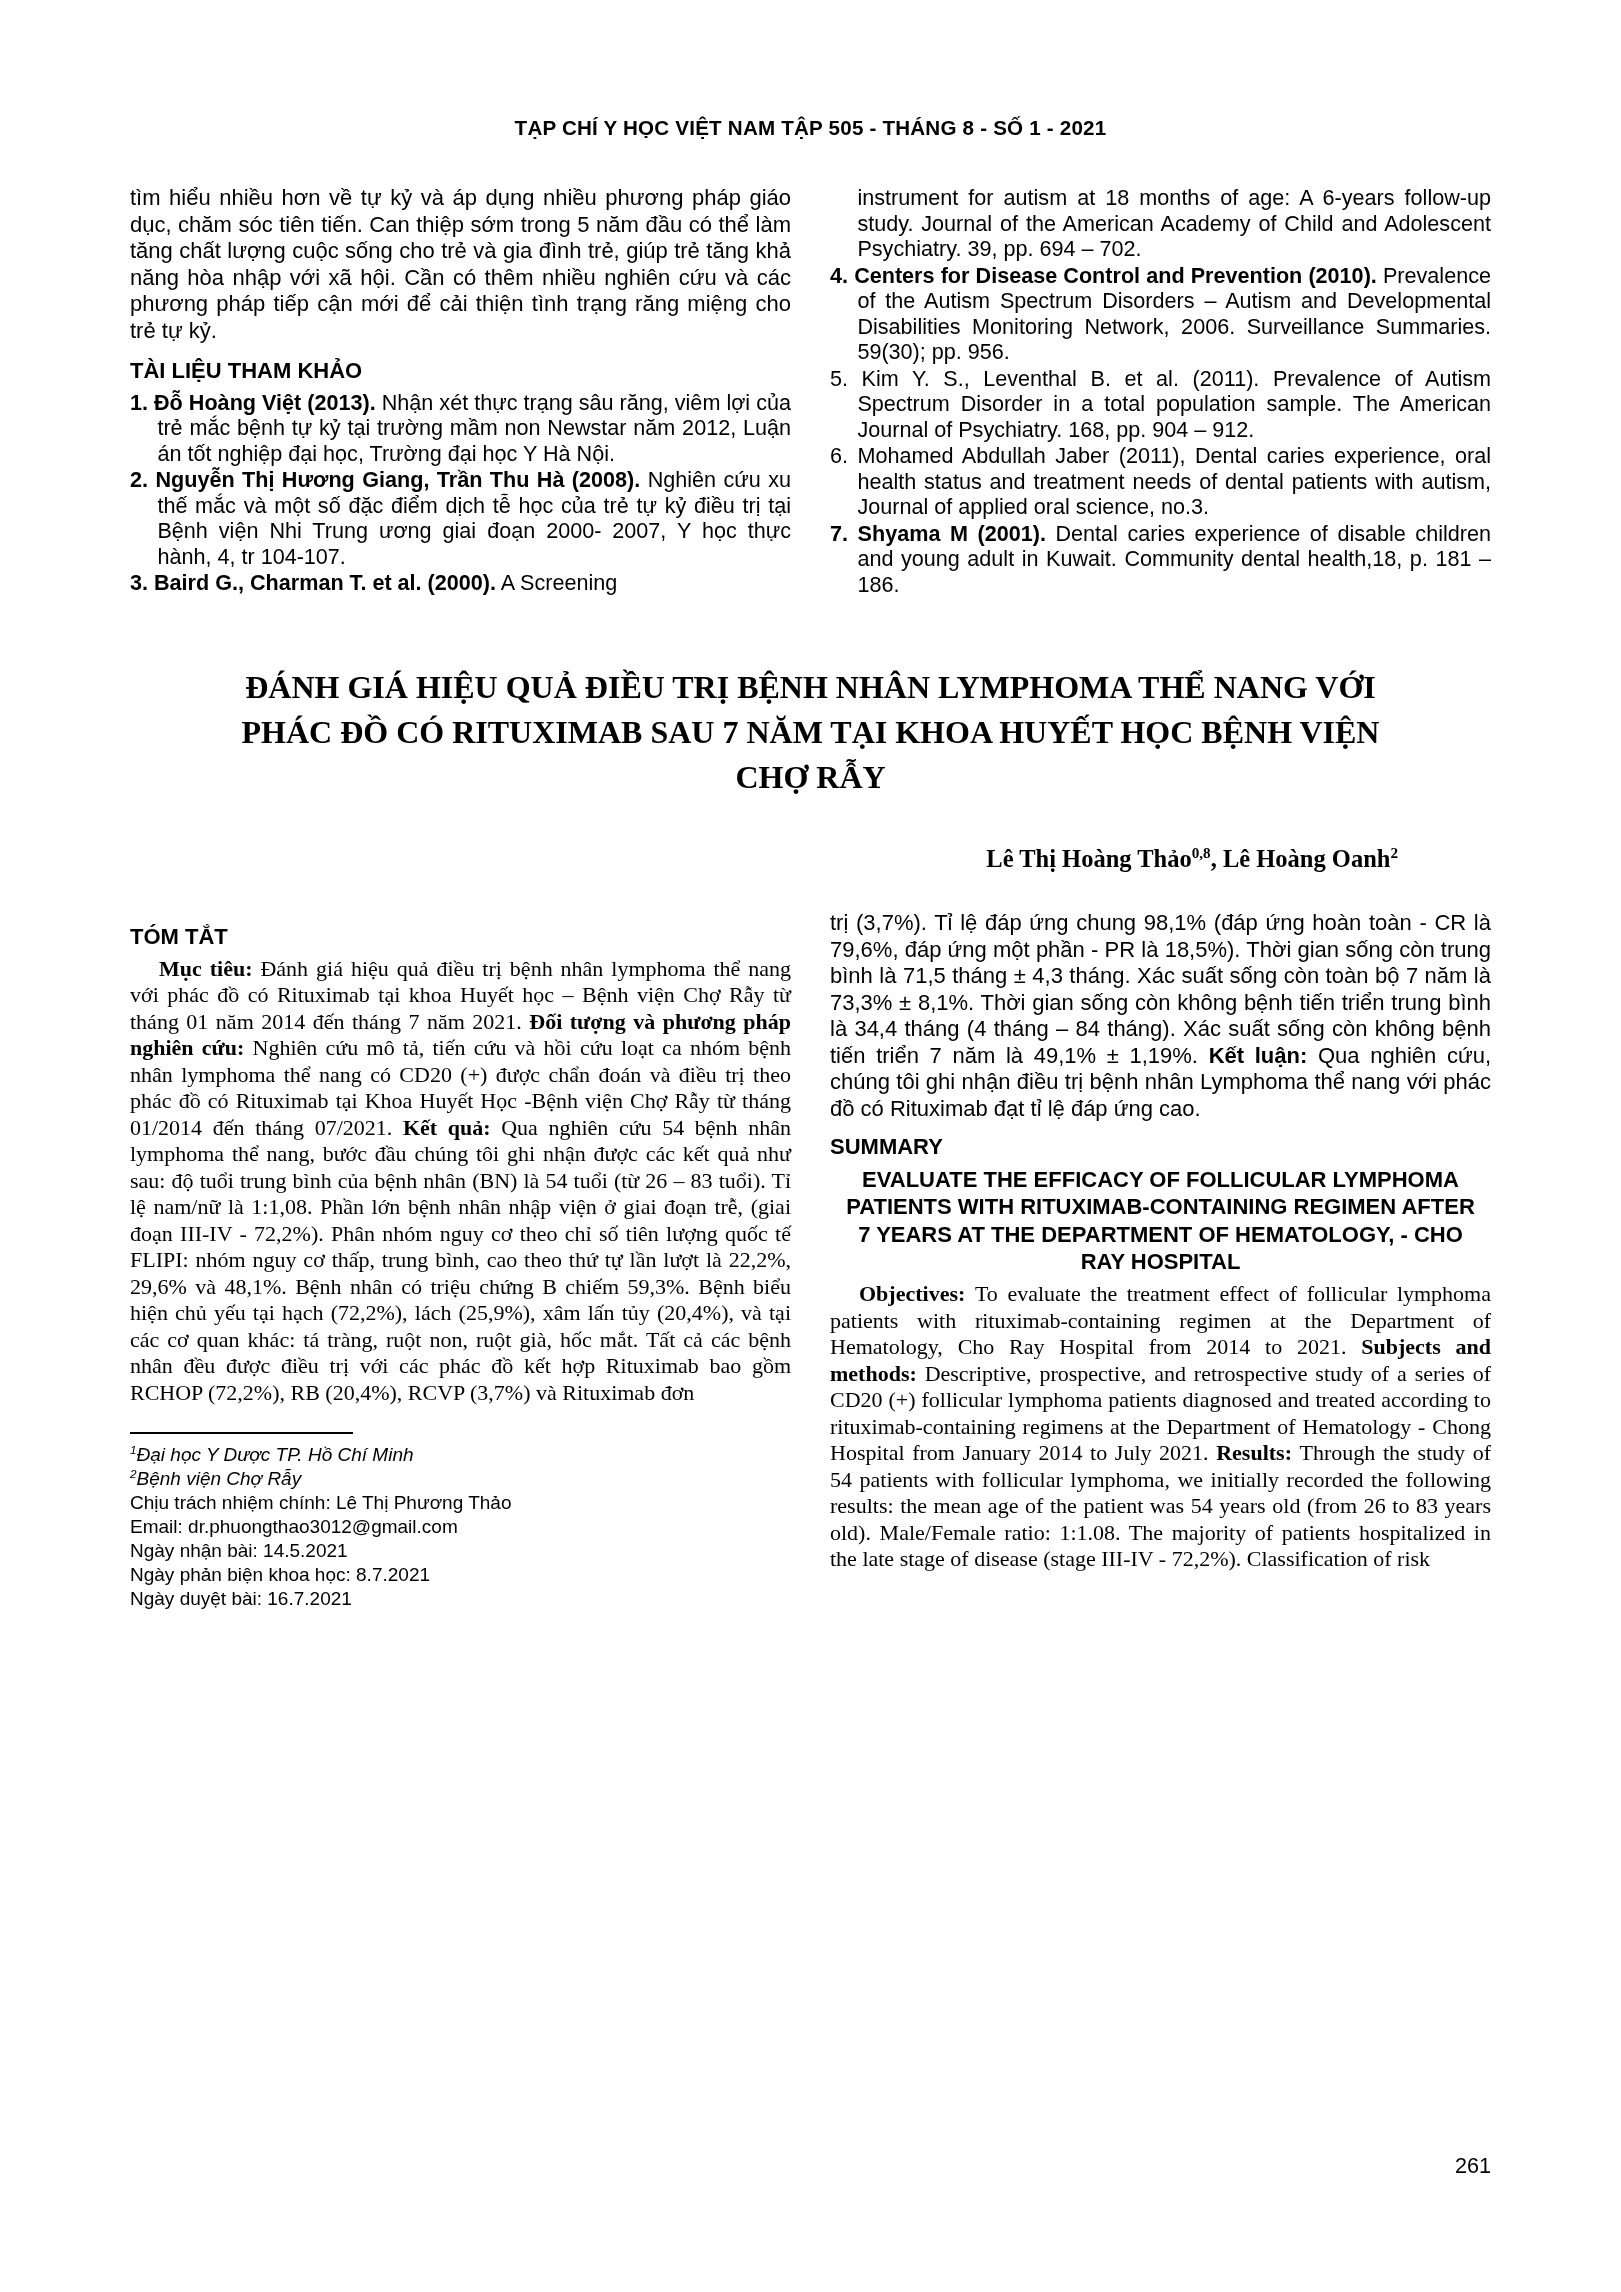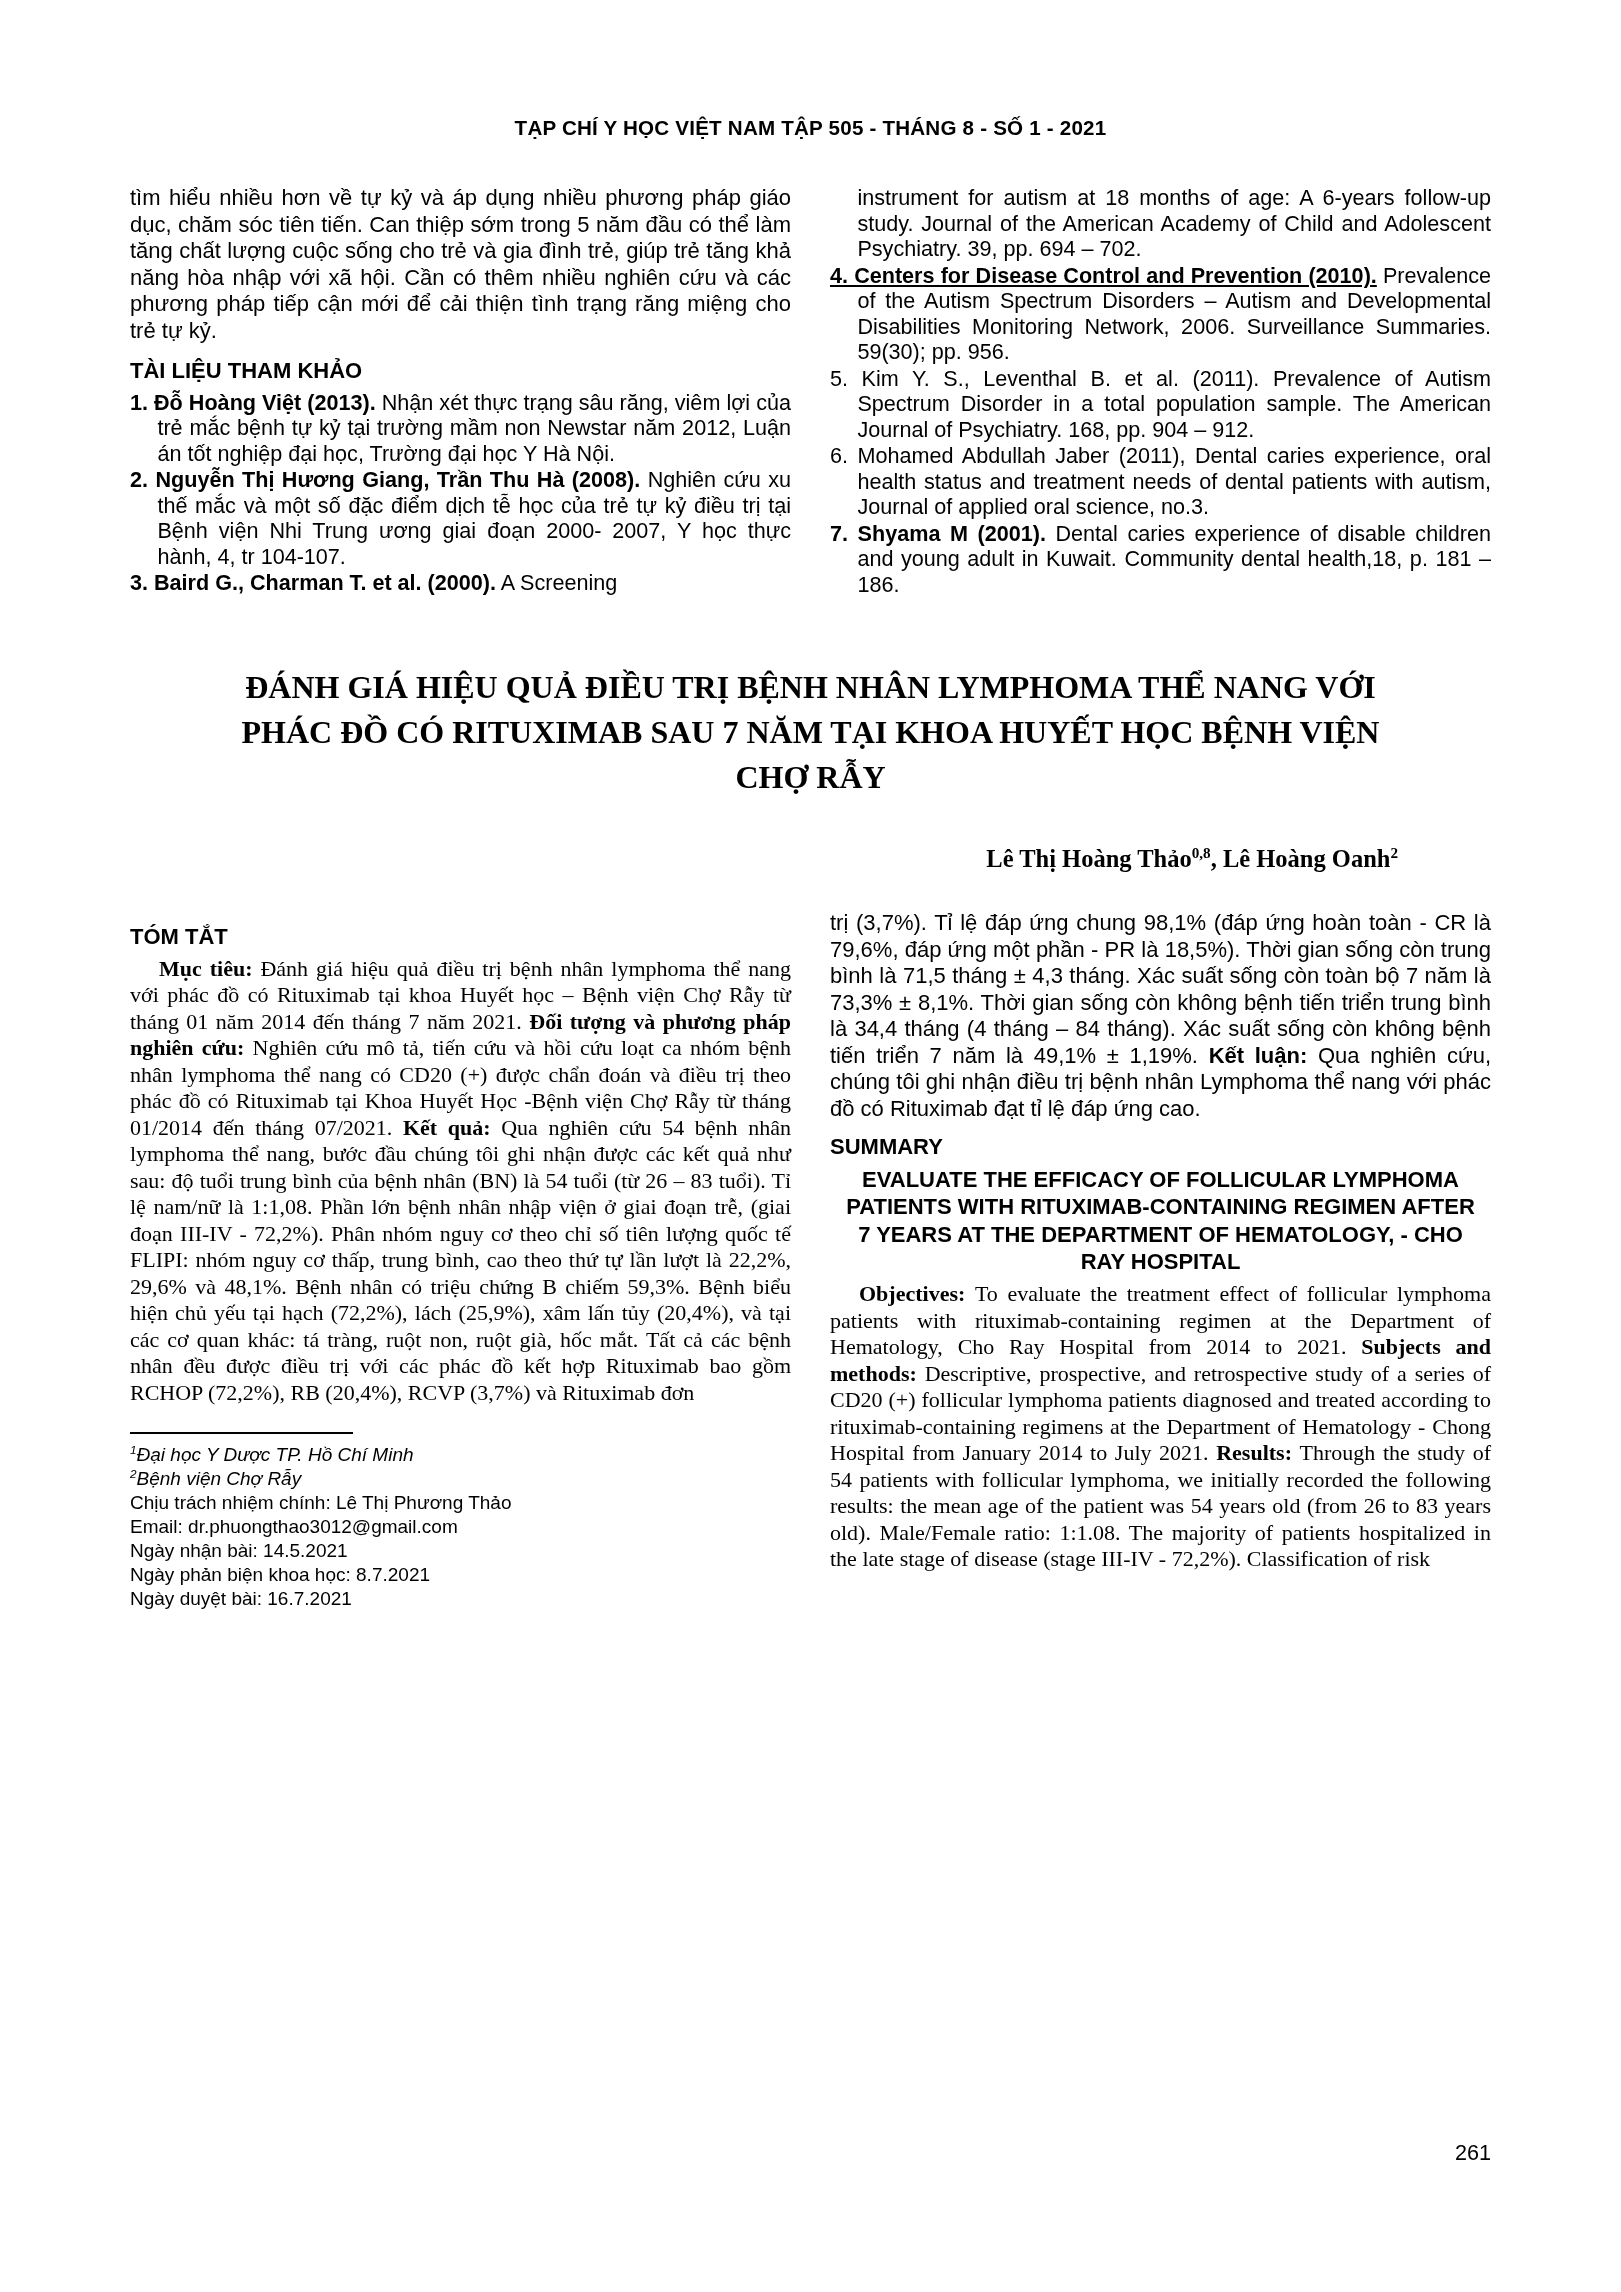--- a/index.html
+++ b/index.html
@@ -83,21 +83,21 @@
     margin-bottom: 9.8px;
   }
   .footnote {
     font-size: 19px;
     line-height: 24px;
     text-align: left;
   }
   .page-number {
     position: absolute;
     right: 130px;
-    bottom: 74px;
+    bottom: 61px;
     font-size: 21.6px;
   }
   sup { font-size: 0.62em; vertical-align: super; line-height: 0; }
 </style>
 </head>
 <body>
 
 <div class="page">
 
   <header class="page-header">
@@ -107,21 +107,21 @@
   <section class="two-col refs-section">
     <div class="col">
       <p class="body-text">tìm hiểu nhiều hơn về tự kỷ và áp dụng nhiều phương pháp giáo dục, chăm sóc tiên tiến. Can thiệp sớm trong 5 năm đầu có thể làm tăng chất lượng cuộc sống cho trẻ và gia đình trẻ, giúp trẻ tăng khả năng hòa nhập với xã hội. Cần có thêm nhiều nghiên cứu và các phương pháp tiếp cận mới để cải thiện tình trạng răng miệng cho trẻ tự kỷ.</p>
       <h2 class="section-heading">TÀI LIỆU THAM KHẢO</h2>
       <p class="reference"><span style="font-weight: bold;">1. Đỗ Hoàng Việt (2013).</span><span> Nhận xét thực trạng sâu răng, viêm lợi của trẻ mắc bệnh tự kỷ tại trường mầm non Newstar năm 2012, Luận án tốt nghiệp đại học, Trường đại học Y Hà Nội.</span></p>
       <p class="reference"><span style="font-weight: bold;">2. Nguyễn Thị Hương Giang, Trần Thu Hà (2008).</span><span> Nghiên cứu xu thế mắc và một số đặc điểm dịch tễ học của trẻ tự kỷ điều trị tại Bệnh viện Nhi Trung ương giai đoạn 2000- 2007, Y học thực hành, 4, tr 104-107.</span></p>
       <p class="reference"><span style="font-weight: bold;">3. Baird G., Charman T. et al. (2000).</span><span> A Screening</span></p>
     </div>
     <div class="col">
       <p class="reference continuation"><span>instrument for autism at 18 months of age: A 6-years follow-up study. Journal of the American Academy of Child and Adolescent Psychiatry. 39, pp. 694 – 702.</span></p>
-      <p class="reference"><span style="font-weight: bold; text-decoration: underline;">4. Centers for Disease Control and Prevention (2010).</span><span> Prevalence of the Autism Spectrum Disorders – Autism and Developmental Disabilities Monitoring Network, 2006. Surveillance Summaries. 59(30); pp. 956.</span></p>
+      <p class="reference"><span style="font-weight: bold;">4. Centers for Disease Control and Prevention (2010).</span><span> Prevalence of the Autism Spectrum Disorders – Autism and Developmental Disabilities Monitoring Network, 2006. Surveillance Summaries. 59(30); pp. 956.</span></p>
       <p class="reference"><span style="font-weight: normal;">5. Kim Y. S., Leventhal B. et al. (2011).</span><span> Prevalence of Autism Spectrum Disorder in a total population sample. The American Journal of Psychiatry. 168, pp. 904 – 912.</span></p>
       <p class="reference"><span style="font-weight: normal;">6. Mohamed Abdullah Jaber (2011),</span><span> Dental caries experience, oral health status and treatment needs of dental patients with autism, Journal of applied oral science, no.3.</span></p>
       <p class="reference"><span style="font-weight: bold;">7. Shyama M (2001).</span><span> Dental caries experience of disable children and young adult in Kuwait. Community dental health,18, p. 181 – 186.</span></p>
     </div>
   </section>
 
   <section class="article-head">
     <h1 class="article-title">ĐÁNH GIÁ HIỆU QUẢ ĐIỀU TRỊ BỆNH NHÂN LYMPHOMA THỂ NANG VỚI PHÁC ĐỒ CÓ RITUXIMAB SAU 7 NĂM TẠI KHOA HUYẾT HỌC BỆNH VIỆN CHỢ RẪY</h1>
     <div class="authors"><span style="font-weight: bold;">Lê Thị Hoàng Thảo</span><sup style="font-weight: bold;">0,8</sup><span style="font-weight: bold;">, Lê Hoàng Oanh</span><sup style="font-weight: bold;">2</sup></div>
   </section>

